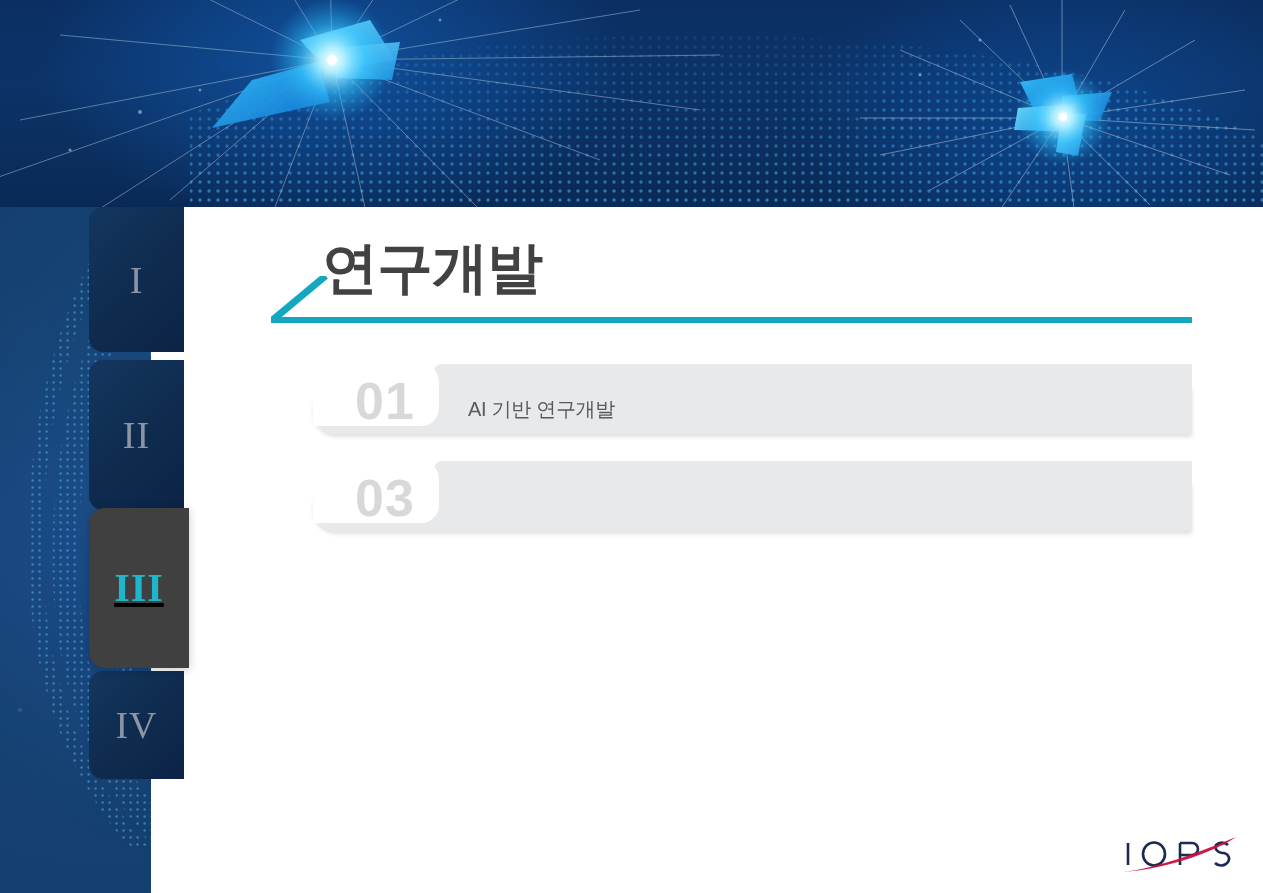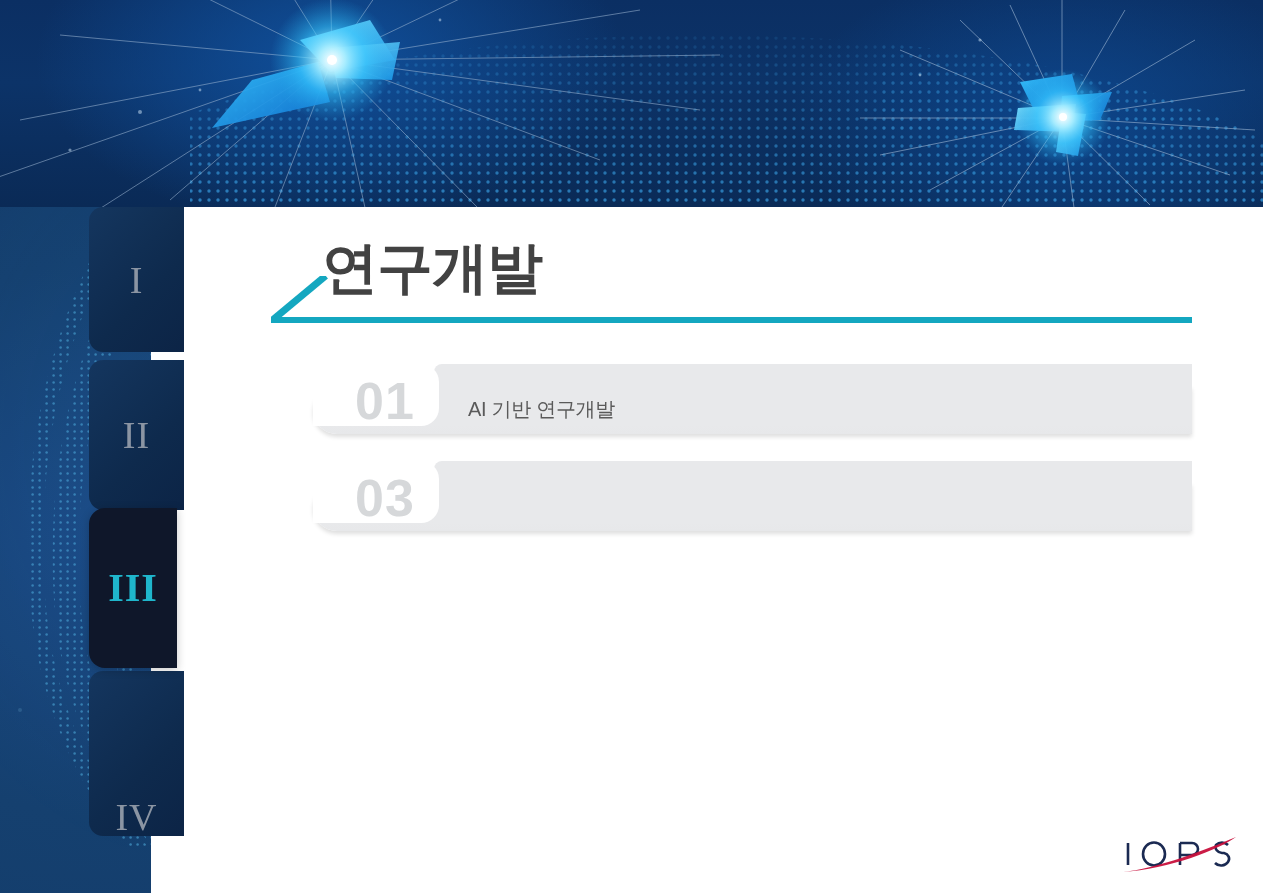--- a/index.html
+++ b/index.html
@@ -70,35 +70,36 @@
     cursor: pointer;
   }
   .nav-tab .numeral {
     font-family: "Liberation Serif", serif;
     font-size: 38px;
     color: #8b95a3;
     letter-spacing: 1px;
     line-height: 1;
   }
   .nav-tab.active {
-    background: #0f172a;
+    background: #404040;
     border-radius: 16px 0 0 16px;
-    width: 88px;
+    width: 100px;
     box-shadow: 0 2px 10px rgba(0,0,0,.22);
     z-index: 4;
+    text-decoration: underline;
   }
   .nav-tab.active .numeral {
     color: #1fb6cc;
     font-weight: 700;
     font-size: 40px;
   }
   .nav-tab.t1 { top: 0px;   height: 145px; }
   .nav-tab.t2 { top: 153px; height: 150px; }
   .nav-tab.t3 { top: 301px; height: 160px; }
-  .nav-tab.t4 { top: 464px; height: 165px; align-items: flex-end; }
+  .nav-tab.t4 { top: 464px; height: 108px; }
 
   
   .title-wrap {
     position: absolute;
     left: 271px; top: 228px;
     width: 921px; height: 95px;
   }
   .title-text {
     position: absolute;
     left: 51px; top: 8px;

